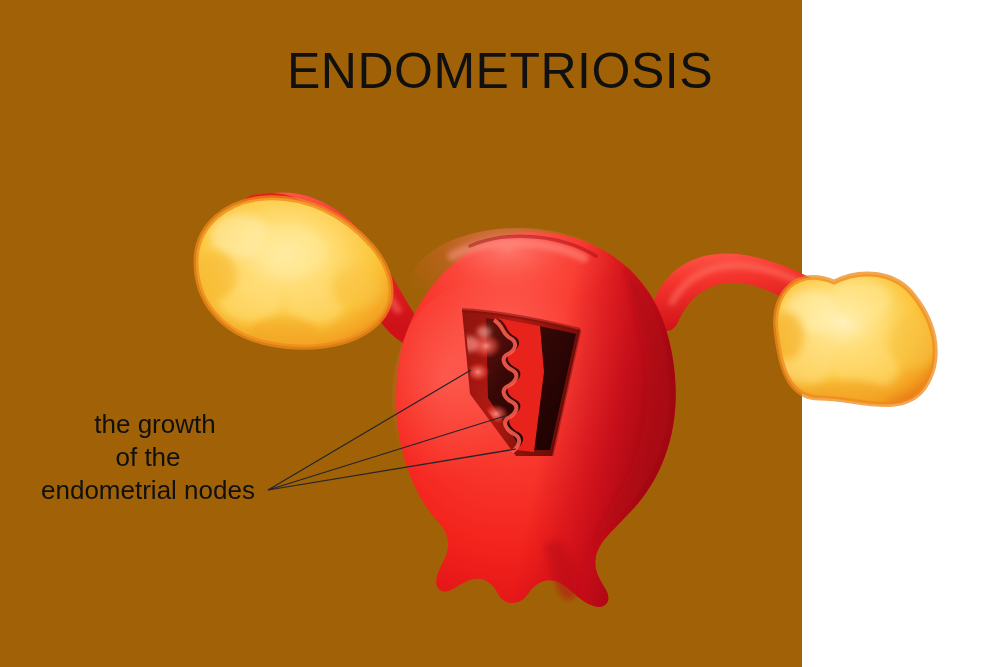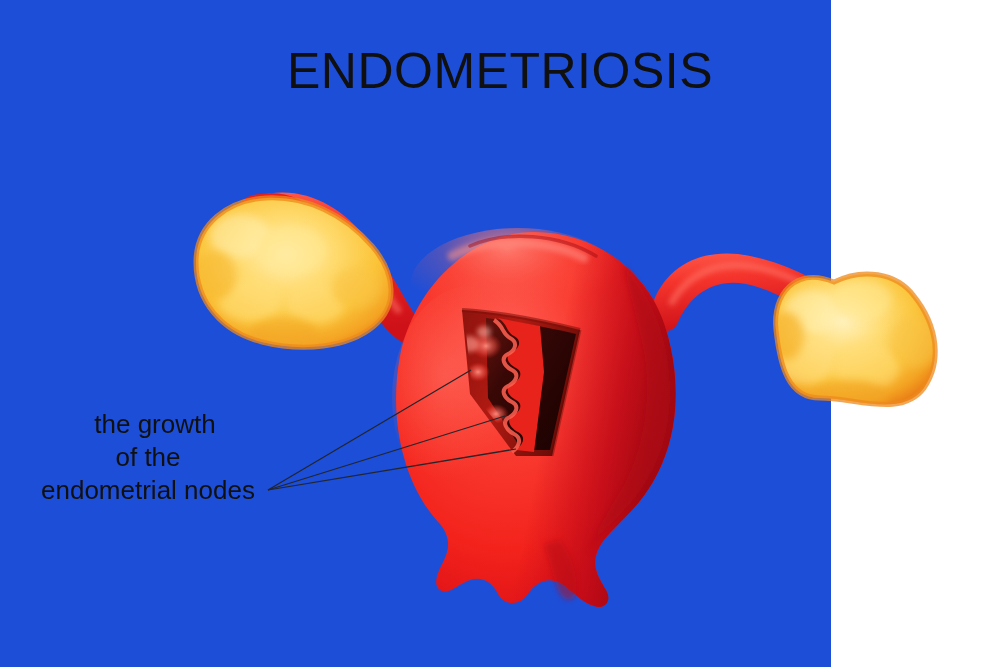--- a/index.html
+++ b/index.html
@@ -15,22 +15,21 @@
     overflow: hidden;
     font-family: "Liberation Sans", sans-serif;
     -webkit-font-smoothing: antialiased;
   }
   #stage {
     position: absolute;
     left: 0;
     top: 0;
     width: 802px;
     height: 667px;
-    background: #1d4ed8;
-    padding-left: 29px;
+    background: #a16207;
   }
   .figure-svg {
     position: absolute;
     left: 0;
     top: 0;
     width: 1000px;
     height: 667px;
     display: block;
   }
   .title-text {

